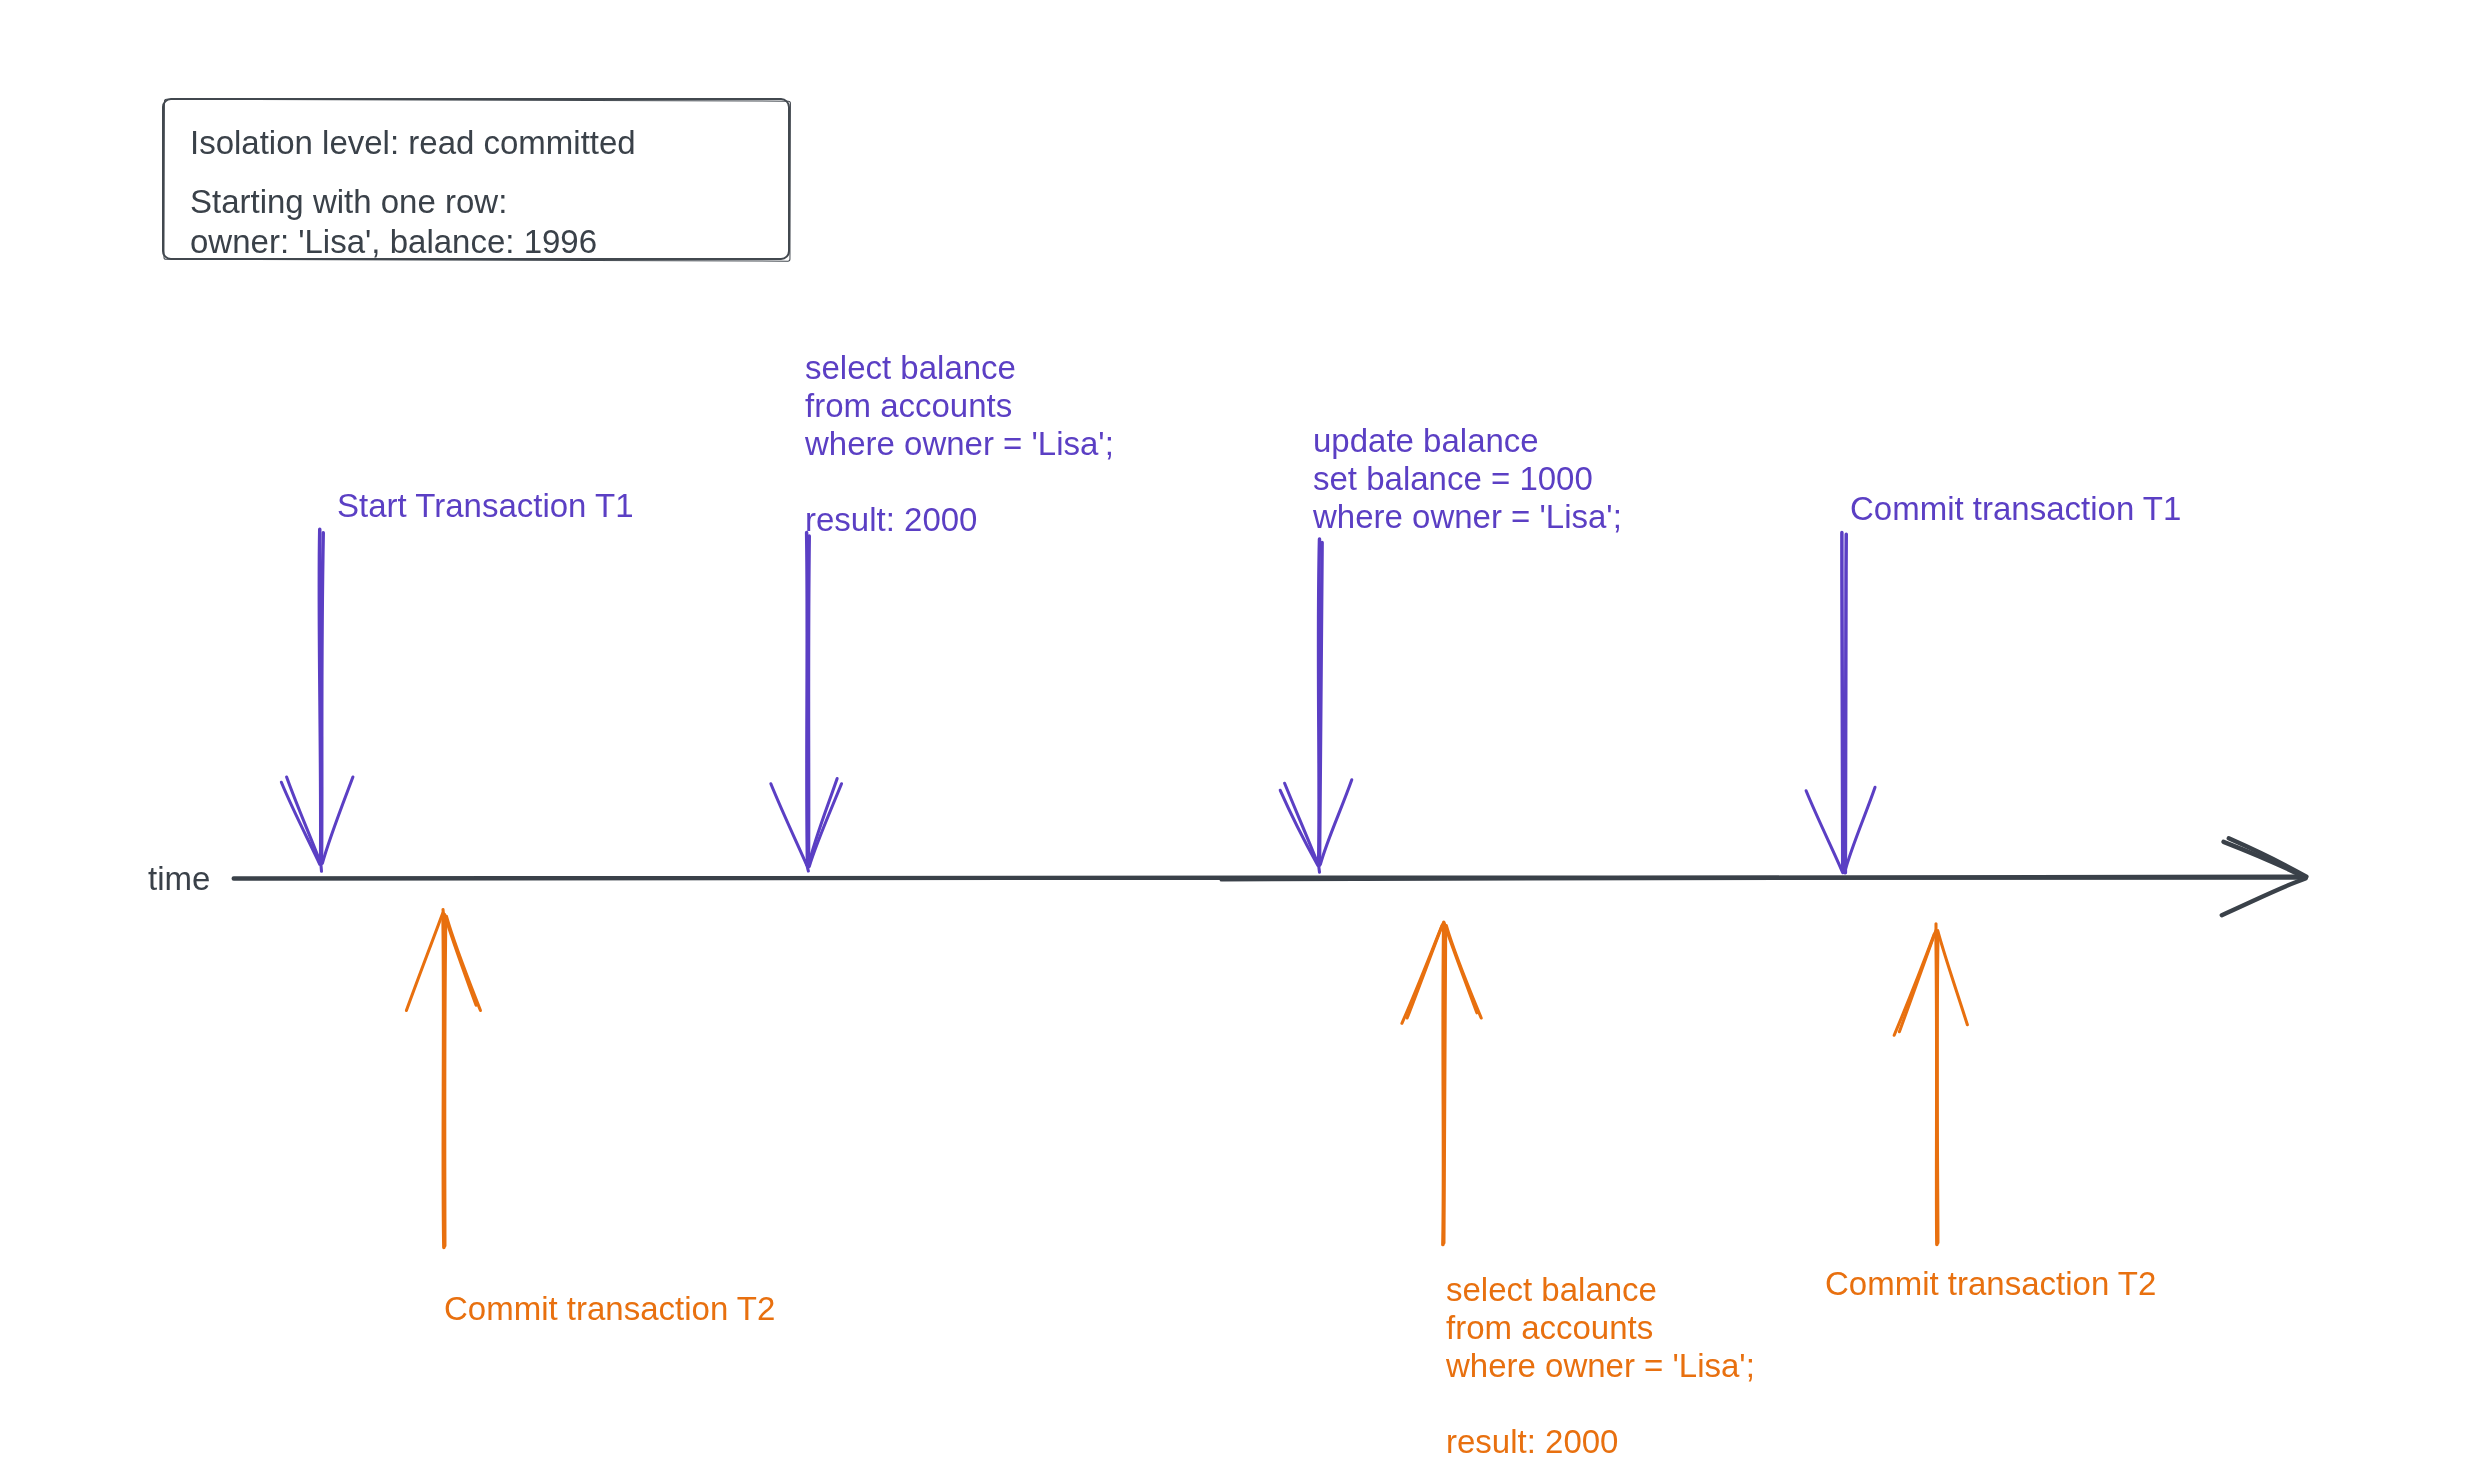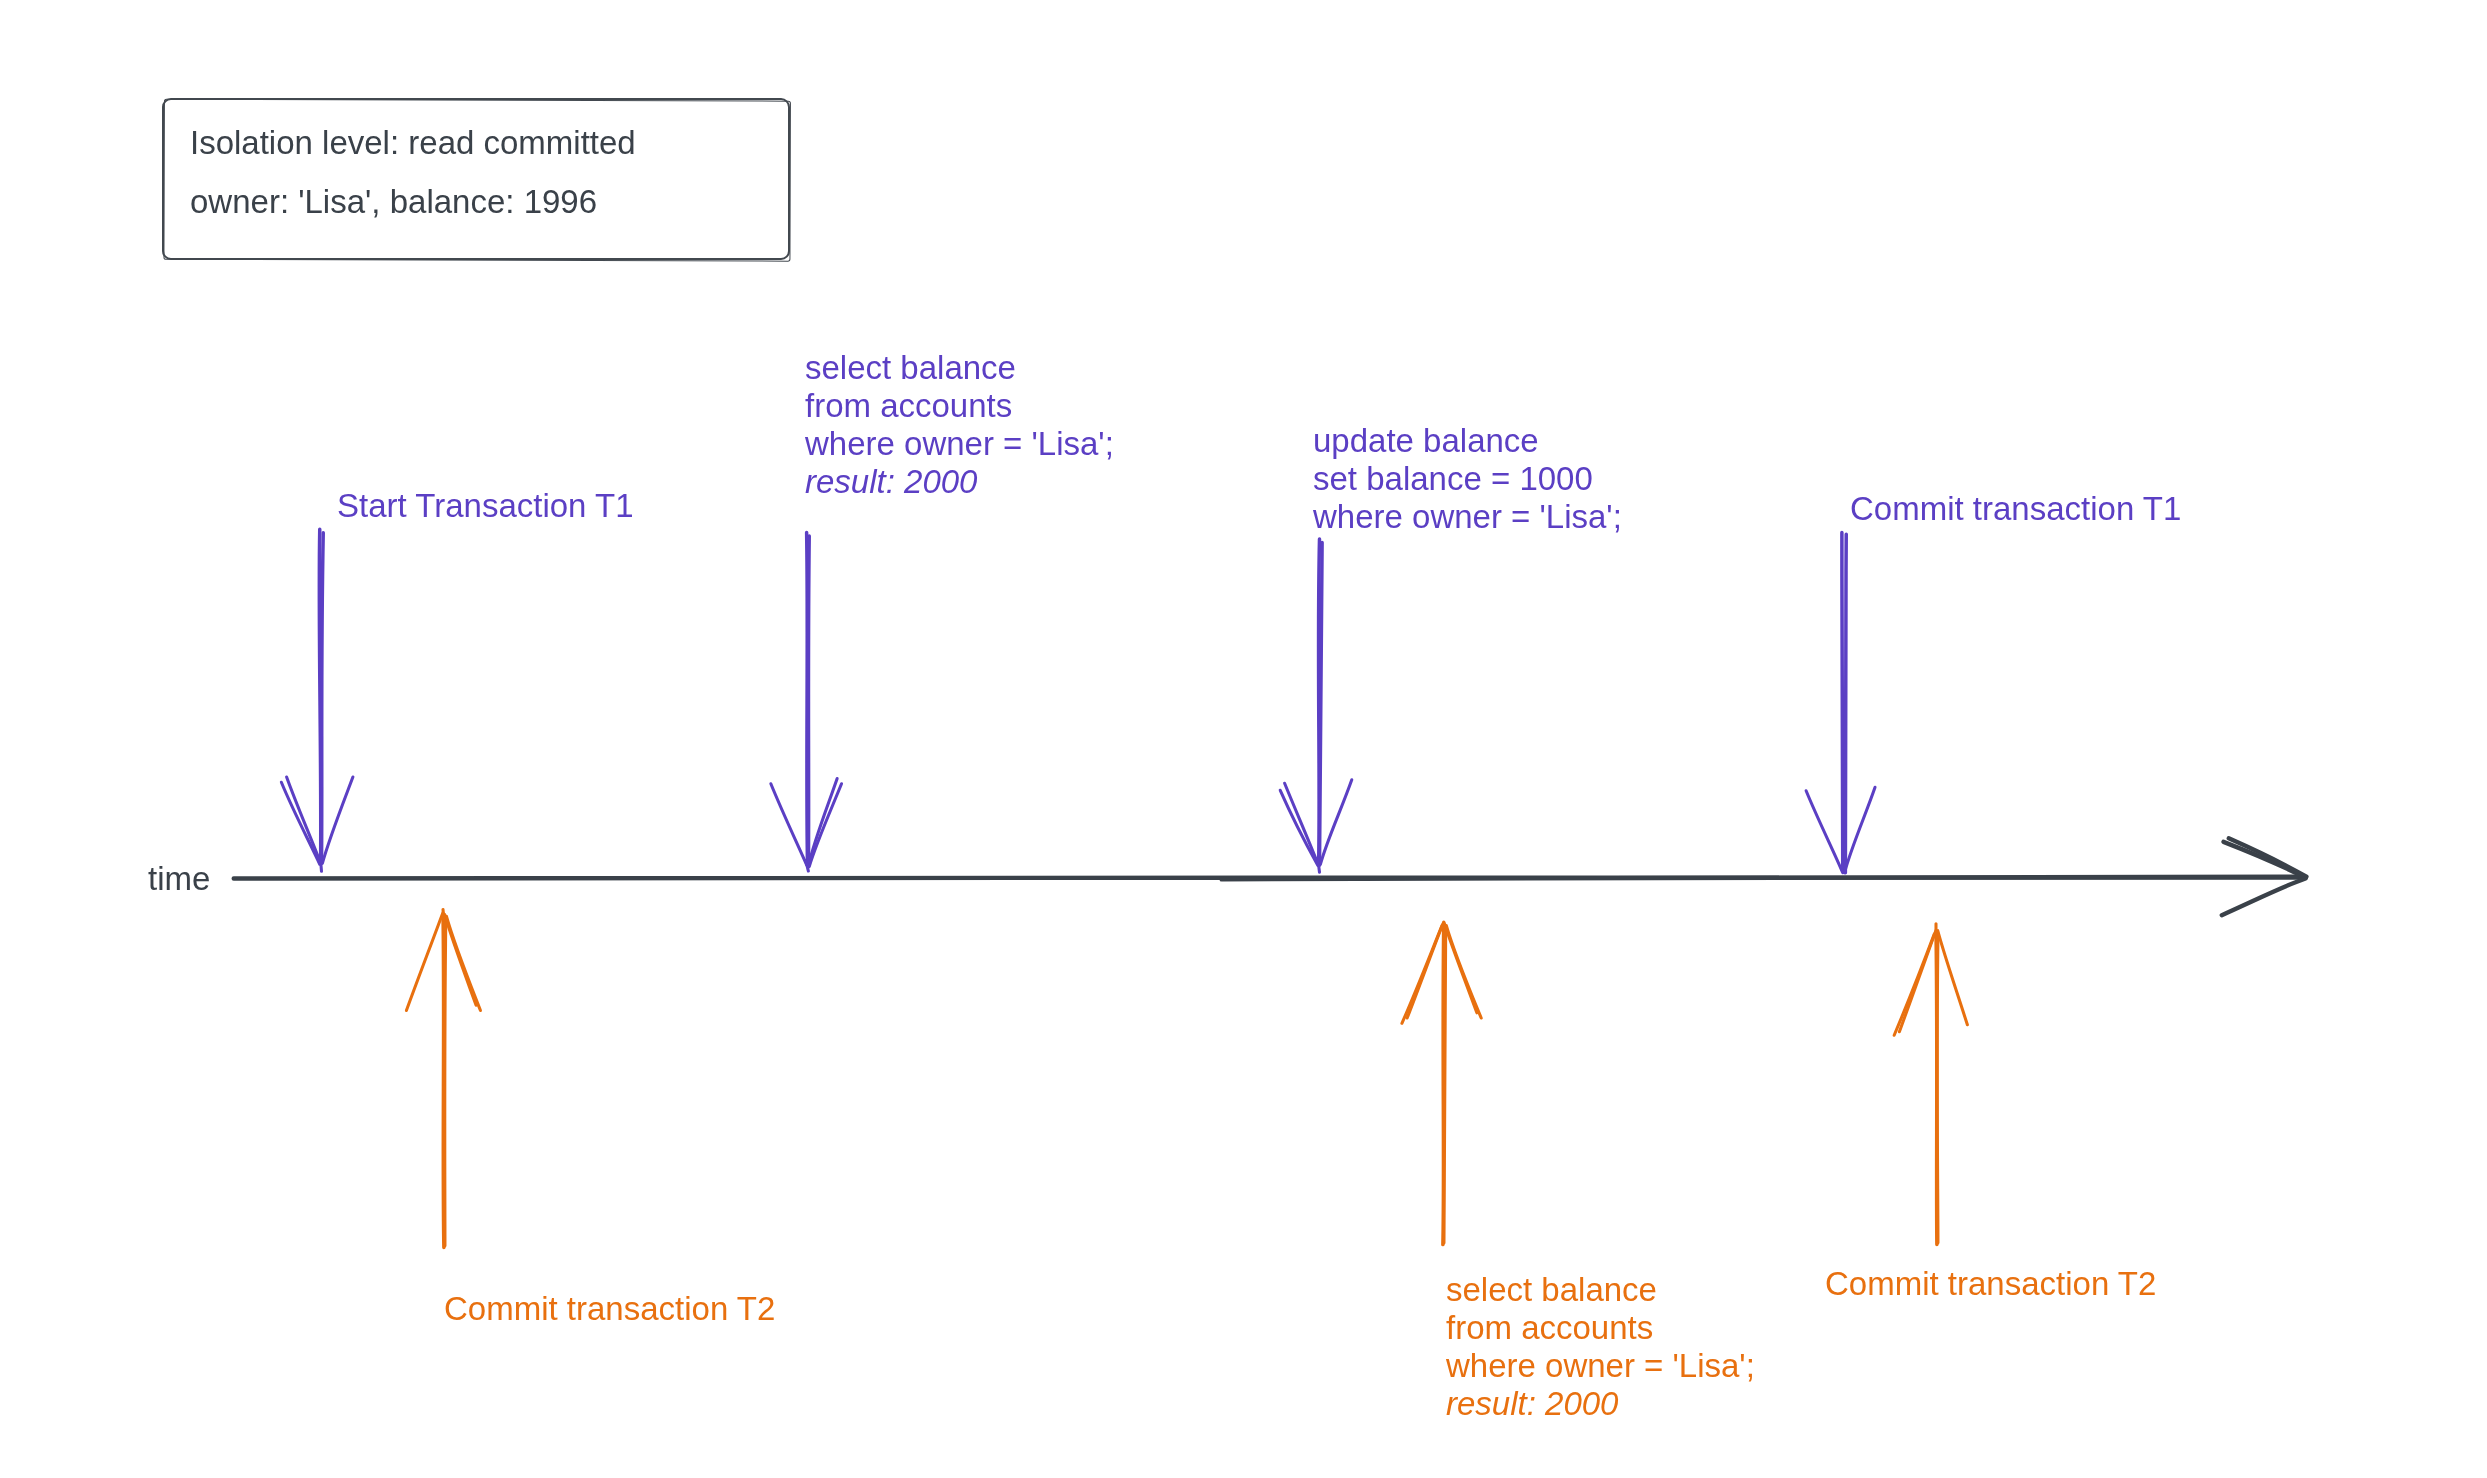--- a/index.html
+++ b/index.html
@@ -26,32 +26,33 @@
     transform:rotate(0.18deg) translate(1.7px,1.7px);
     pointer-events:none;
   }
   .note-line{font-size:33px;line-height:40px;color:var(--ink,#3a4149);}
   .note-gap{margin-bottom:19px;}
   
   .lbl{font-size:33px;line-height:38px;white-space:nowrap;}
   .t1{color:var(--t1,#5b3fc4);}
   .t2{color:var(--t2,#e8700f);}
   .axis-text{color:var(--ink,#3a4149);}
-  .result-line{font-style:italic;}
+  .result-line{margin-top:38px;}
   svg{display:block;overflow:visible;}
   svg path{fill:none;stroke:currentColor;stroke-linecap:round;stroke-linejoin:round;}
   .shaft{stroke-width:4px;}
   .wing{stroke-width:3.5px;}
   .axis-stroke{stroke-width:5px;}
 </style>
 </head>
 <body>
 
 <div class="abs note-box">
   <div class="note-line note-gap">Isolation level: read committed</div>
+  <div class="note-line">Starting with one row:</div>
   <div class="note-line">owner: 'Lisa', balance: 1996</div>
 </div>
 
 <div class="abs lbl axis-text" style="left:148px;top:860px;">time</div>
 <svg class="abs axis-text" style="left:218px;top:826px;" width="2112" height="105" viewBox="0 0 2420 120">
   <path class="axis-stroke" d="M18,60 C700,57 1700,61 2385,59"></path>
   <path class="axis-stroke" d="M1150,61 C1600,59 2100,58 2382,58"></path>
   <path class="axis-stroke" d="M2298,18 C2334,32 2370,48 2392,59"></path>
   <path class="axis-stroke" d="M2304,14 C2340,30 2372,46 2393,58"></path>
   <path class="axis-stroke" d="M2296,102 C2332,86 2368,68 2392,60"></path>

